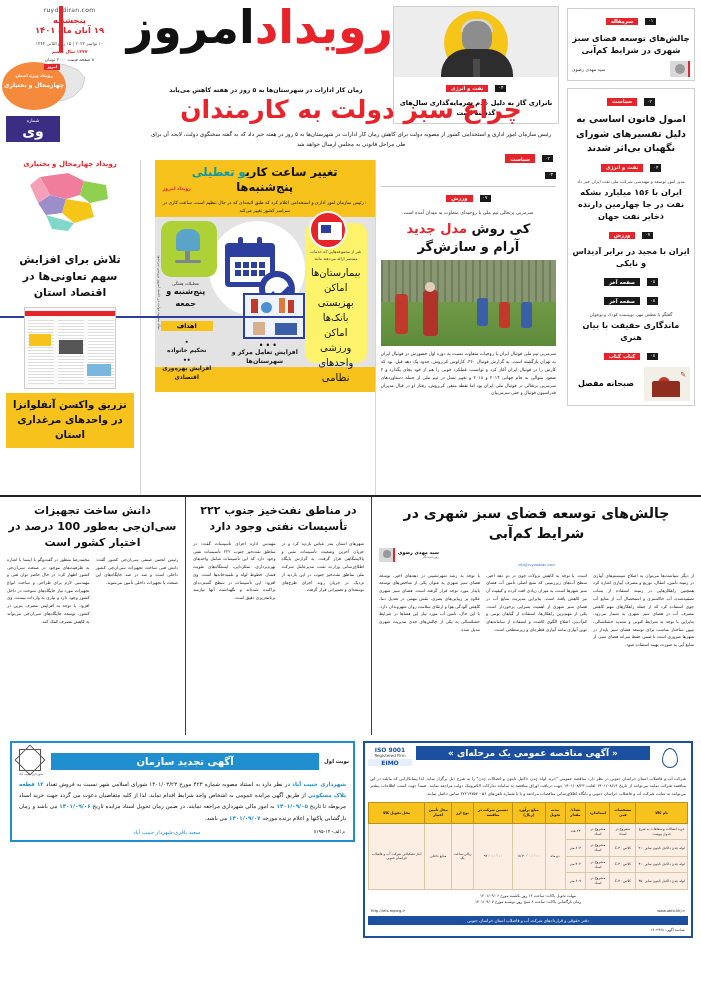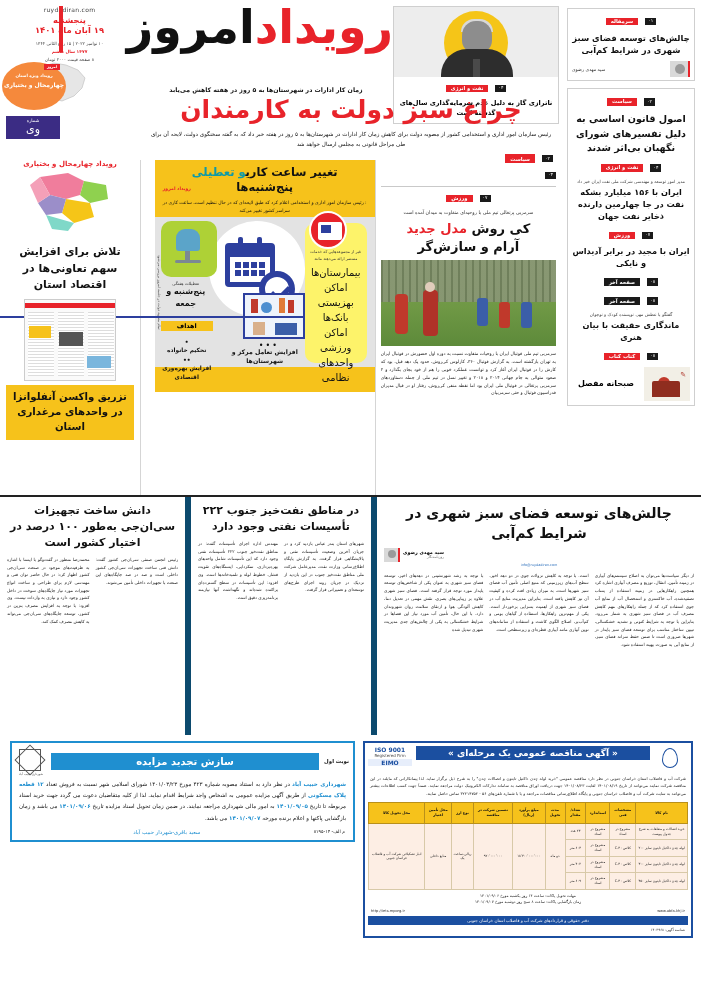--- a/index.html
+++ b/index.html
@@ -150,21 +150,21 @@
   .provbadge .nm { font-size: 6px; color: #fff; text-align: center; font-weight: bold; line-height: 1.3; margin-top: 3px; }
   .provbadge .amrooz {
     position: absolute; right: 6px; top: 2px; background: #e8232a; color: #fff;
     font-size: 3.6px; padding: 1px 3px; font-weight: bold;
   }
   .issuebox {
     position: absolute; left: 6px; top: 116px; width: 54px; background: #3b2c84;
     color: #fff; text-align: center; padding: 2px 0 3px;
   }
   .issuebox .lbl { font-size: 4.6px; }
-  .issuebox .val { font-size: 11px; font-weight: normal; }
+  .issuebox .val { font-size: 14px; font-weight: bold; }
 
   
   .mid { display: flex; width: 701px; height: 335px; }
 
   
   .midleft { width: 140px; padding: 0 6px; }
 
   
   .midcenter { width: 420px; display: flex; }
   .mc-left { width: 200px; padding: 4px 5px 0 5px; border-left: 1px solid #d5d5d5; }
@@ -278,39 +278,39 @@
     position: absolute; left: -2px; top: 4px; width: 8px; bottom: 4px;
     writing-mode: vertical-rl; font-size: 3.6px; color: #555; text-align: center;
   }
   .rouydad-mini { position: absolute; left: 8px; top: 26px; font-size: 4.6px; color: #e8232a; font-weight: bold; }
 
   
   .midright { width: 141px; padding: 0 6px; background: #fff; border-right: 1px solid #d5d5d5; }
   .prov-ttl { font-size: 7px; color: #e8232a; font-weight: bold; text-align: center; margin-bottom: 1px; }
   .provmap { width: 100%; height: 66px; position: relative; }
   .prov-head {
-    font-size: 11px; font-weight: bold; text-align: center; line-height: 1.5; color: #111; margin-top: 5px;
+    font-size: 11px; font-weight: bold; text-align: center; line-height: 1.5; color: #111; margin-top: 13px;
   }
   .paperthumb {
     width: 92px; height: 82px; margin: 5px auto 0; background: #fafafa;
     border: 1px solid #ccc; position: relative; overflow: hidden;
   }
   .paperthumb .band { position: absolute; left: 0; right: 0; height: 5px; background: #e8232a; top: 3px; }
   .paperthumb .col { position: absolute; top: 12px; bottom: 4px; width: 26px;
     background: repeating-linear-gradient(#ddd 0 1px, #fff 1px 3px); }
   .paperthumb .c1 { left: 3px; } .paperthumb .c2 { left: 33px; } .paperthumb .c3 { left: 63px; }
   .paperthumb .blk { position: absolute; left: 34px; top: 32px; width: 24px; height: 14px; background: #555; }
   .paperthumb .yel { position: absolute; left: 4px; top: 26px; width: 22px; height: 12px; background: #f6c21b; }
   .paperthumb .blu { position: absolute; left: 62px; top: 56px; width: 24px; height: 12px; background: #7ab6dd; }
   .prov-yellow { background: #f6c21b; margin-top: 4px; padding: 4px 4px 6px; }
   .prov-yellow h4 { font-size: 10.2px; font-weight: bold; text-align: center; line-height: 1.5; color: #111; }
 
   
   .articles { display: flex; width: 701px; height: 240px; border-top: 2px solid #222; }
-  .art { padding: 6px 7px 0; border-left: 6px solid #0c4a6e; }
+  .art { padding: 6px 7px 0; border-left: 1px solid #0c4a6e; }
   .art:last-child { border-left: none; }
   .art.a1 { width: 330px; }
   .art.a2 { width: 186px; }
   .art.a3 { width: 185px; }
   .art h2 { font-size: 14px; font-weight: bold; text-align: center; line-height: 1.45; color: #111; }
   .art.a2 h2, .art.a3 h2 { font-size: 11px; }
   .art .cols { display: flex; gap: 6px; margin-top: 5px; }
   .art .cols .c { flex: 1; font-size: 4.3px; line-height: 1.8; text-align: justify; color: #222; }
   .byline2 { display: flex; align-items: center; gap: 3px; justify-content: flex-end; margin-top: 4px; }
   .byline2 .nm { font-size: 4.8px; font-weight: bold; }
@@ -646,21 +646,21 @@
 
     <div class="art a2">
       <h2>در مناطق نفت‌خیز جنوب ۲۲۲ تأسیسات نفتی وجود دارد</h2>
       <div class="cols">
         <div class="c">شهرهای استان بندر عباس بازدید کرد و در جریان آخرین وضعیت تأسیسات نفتی و پالایشگاهی قرار گرفت. به گزارش پایگاه اطلاع‌رسانی وزارت نفت، مدیرعامل شرکت ملی مناطق نفت‌خیز جنوب در این بازدید از نزدیک در جریان روند اجرای طرح‌های توسعه‌ای و تعمیراتی قرار گرفت.</div>
         <div class="c">مهندس اداره اجرای تأسیسات گفت: در مناطق نفت‌خیز جنوب ۲۲۲ تأسیسات نفتی وجود دارد که این تأسیسات شامل واحدهای بهره‌برداری، نمکزدایی، ایستگاه‌های تقویت فشار، خطوط لوله و تلمبه‌خانه‌ها است. وی افزود: این تأسیسات در سطح گسترده‌ای پراکنده شده‌اند و نگهداشت آنها نیازمند برنامه‌ریزی دقیق است.</div>
       </div>
     </div>
 
     <div class="art a3">
-      <h2>دانش ساخت تجهیزات سی‌ان‌جی به‌طور ۱۰۰ درصد در اختیار کشور است</h2>
+      <h2>دانش ساخت تجهیزات سی‌ان‌جی به‌طور 100 درصد در اختیار کشور است</h2>
       <div class="cols">
         <div class="c">رئیس انجمن صنفی سی‌ان‌جی کشور گفت: دانش فنی ساخت تجهیزات سی‌ان‌جی کشور داخلی است و صد در صد جایگاه‌های این صنعت با تجهیزات داخلی تأمین می‌شوند.</div>
         <div class="c">محمدرضا منظور در گفت‌وگو با ایسنا با اشاره به ظرفیت‌های موجود در صنعت سی‌ان‌جی کشور اظهار کرد: در حال حاضر توان فنی و مهندسی لازم برای طراحی و ساخت انواع تجهیزات مورد نیاز جایگاه‌های سوخت در داخل کشور وجود دارد و نیازی به واردات نیست. وی افزود: با توجه به افزایش مصرف بنزین در کشور، توسعه جایگاه‌های سی‌ان‌جی می‌تواند به کاهش مصرف کمک کند.</div>
       </div>
     </div>
   </div>
 
   <div class="ads">
 
     <div class="ad-left">
@@ -737,21 +737,21 @@
       <div class="ad-bar">دفتر حقوقی و قراردادهای شرکت آب و فاضلاب استان خراسان جنوبی</div>
       <div class="ad-foot2">
         <span>شناسه آگهی: ۱۴۰۳۹۶۸</span>
       </div>
     </div>
 
     <div class="ad-right">
       <div class="auc">
         <div class="auc-hd">
           <div class="auc-lbl">نوبت اول</div>
-          <div class="auc-ttl">سازش تجدید مزایده</div>
+          <div class="auc-ttl">آگهی تجدید سازمان</div>
           <div class="auc-seal">
             <div class="st"></div>
             <div class="st2"></div>
             <div class="cap">شهرداری حبیب آباد</div>
           </div>
         </div>
         <div class="auc-body">
           <span class="blu">شهرداری حبیب آباد</span><span> در نظر دارد به استناد مصوبه شماره ۴۲۳ مورخ ۱۴۰۱/۰۳/۲۳ شورای اسلامی شهر نسبت به فروش تعداد </span><span class="blu">۱۲ قطعه پلاک مسکونی</span><span> از طریق آگهی مزایده عمومی به اشخاص واجد شرایط اقدام نماید. لذا از کلیه متقاضیان دعوت می گردد جهت خرید اسناد مربوطه تا تاریخ </span><span class="blu">۱۴۰۱/۰۹/۰۵</span><span> به امور مالی شهرداری مراجعه نمایند. در ضمن زمان تحویل اسناد مزایده تاریخ </span><span class="blu">۱۴۰۱/۰۹/۰۶</span><span> می باشد و زمان بازگشایی پاکتها و اعلام برنده مورخه </span><span class="blu">۱۴۰۱/۰۹/۰۷</span><span> می باشد.</span>
         </div>
         <div class="auc-sign">

